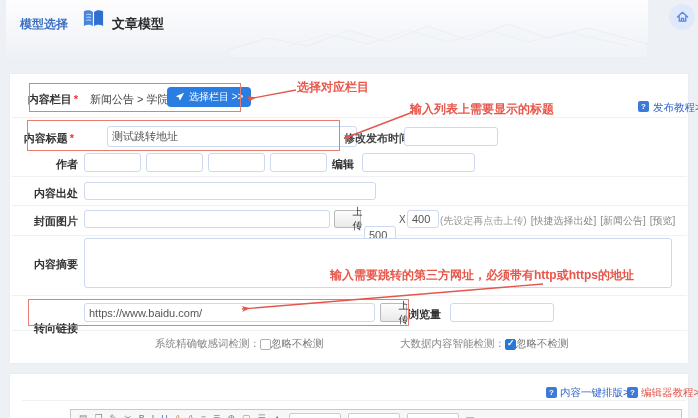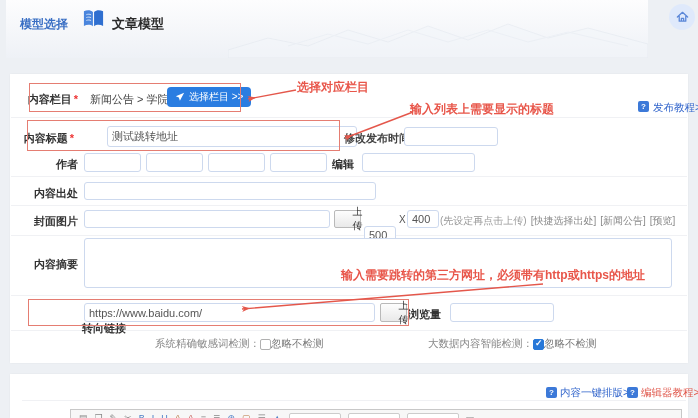--- a/index.html
+++ b/index.html
@@ -163,33 +163,33 @@
     <span class="blink">[预览]</span>
   </div>
   <div class="divider" style="top:235px;"></div>
 
   <span class="lbl" style="left:30px;width:48px;top:257px;">内容摘要</span>
   <div class="ta-wrap" style="left:84px;top:238px;width:588px;height:50px;">
     <textarea class="inp" style="position: absolute; left: 0px; top: 0px; width: 100%; height: 100%;"></textarea>
   </div>
   <div class="divider" style="top:295px;"></div>
 
-  <span class="lbl" style="left:30px;width:48px;top:321px;margin-left:48px;">转向链接</span>
+  <span class="lbl" style="left:30px;width:48px;top:321px;">转向链接</span>
   <input class="inp" style="left: 84px; top: 303px; width: 291px; height: 19px;" value="https://www.baidu.com/">
   <div class="btn-upload" style="left:380px;top:303px;width:27px;height:19px;">上传</div>
   <span class="lbl" style="left:405px;width:36px;top:307px;">浏览量</span>
   <input class="inp" style="left: 450px; top: 303px; width: 104px; height: 19px;" value="">
   <div class="divider" style="top:330px;"></div>
 
   <div class="check-group" style="left:155px;top:337px;">
     <span>系统精确敏感词检测：</span>
     <span class="cb"></span>
     <span class="cb-lab">忽略不检测</span>
   </div>
-  <div class="check-group" style="left:400px;top:337px;margin-left:28px;">
+  <div class="check-group" style="left:400px;top:337px;">
     <span>大数据内容智能检测：</span>
     <span class="cb on"></span>
     <span class="cb-lab">忽略不检测</span>
   </div>
 
   <div class="card card2"></div>
   <span class="help-icon" style="left:546px;top:387px;">?</span>
   <span class="qlink" style="left:560px;top:386px;">内容一键排版&gt;&gt;</span>
   <span class="help-icon" style="left:627px;top:387px;">?</span>
   <span class="qlink red" style="left:641px;top:386px;">编辑器教程&gt;&gt;</span>
@@ -216,21 +216,21 @@
     <div class="tb-select">▾</div>
     <span class="tbi c3">▭</span>
   </div>
 
   <div class="red-box" style="left:29px;top:83px;width:212px;height:29px;"></div>
   <div class="red-box" style="left:27px;top:120px;width:313px;height:31px;"></div>
   <div class="red-box" style="left:28px;top:299px;width:381px;height:27px;"></div>
 
   <span class="ann" style="left:297px;top:79px;">选择对应栏目</span>
   <span class="ann" style="left:410px;top:101px;">输入列表上需要显示的标题</span>
-  <span class="ann" style="left:341px;top:267px;">输入需要跳转的第三方网址，必须带有http或https的地址</span>
+  <span class="ann" style="left:330px;top:267px;">输入需要跳转的第三方网址，必须带有http或https的地址</span>
 
   <svg class="arrows" width="698" height="418">
     <defs>
       <marker id="ah" markerWidth="9" markerHeight="7" refX="8" refY="3" orient="auto" markerUnits="userSpaceOnUse">
         <path d="M0 0 L8 3 L0 6 L2.2 3 Z" fill="#e4574b" transform="rotate(180 4 3)"></path>
       </marker>
     </defs>
     <line x1="296" y1="90" x2="248" y2="99" stroke="#e4574b" stroke-width="1.4" marker-end="url(#ah)"></line>
     <line x1="413" y1="112" x2="345" y2="138" stroke="#e4574b" stroke-width="1.4" marker-end="url(#ah)"></line>
     <line x1="543" y1="284" x2="242" y2="309" stroke="#e4574b" stroke-width="1.4" marker-end="url(#ah)"></line>

